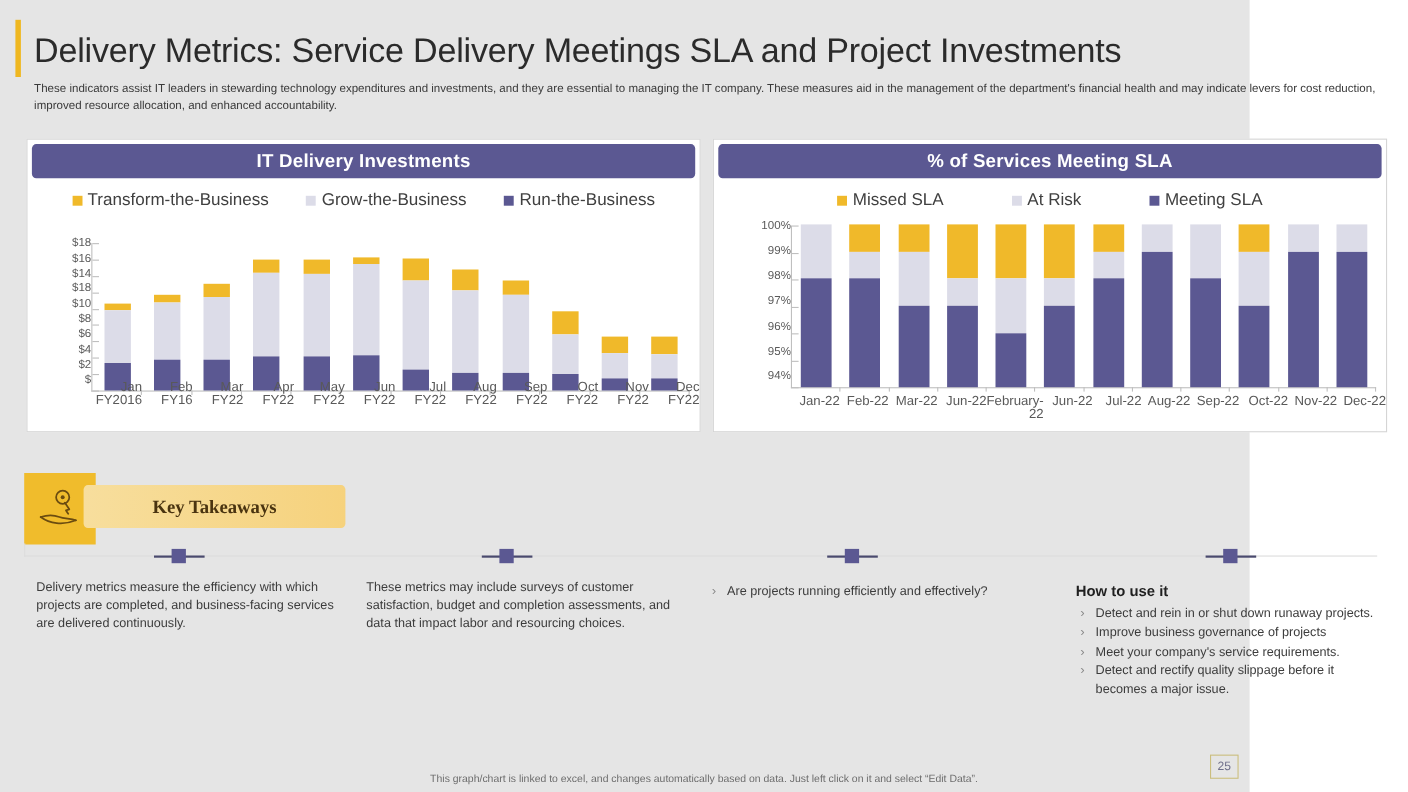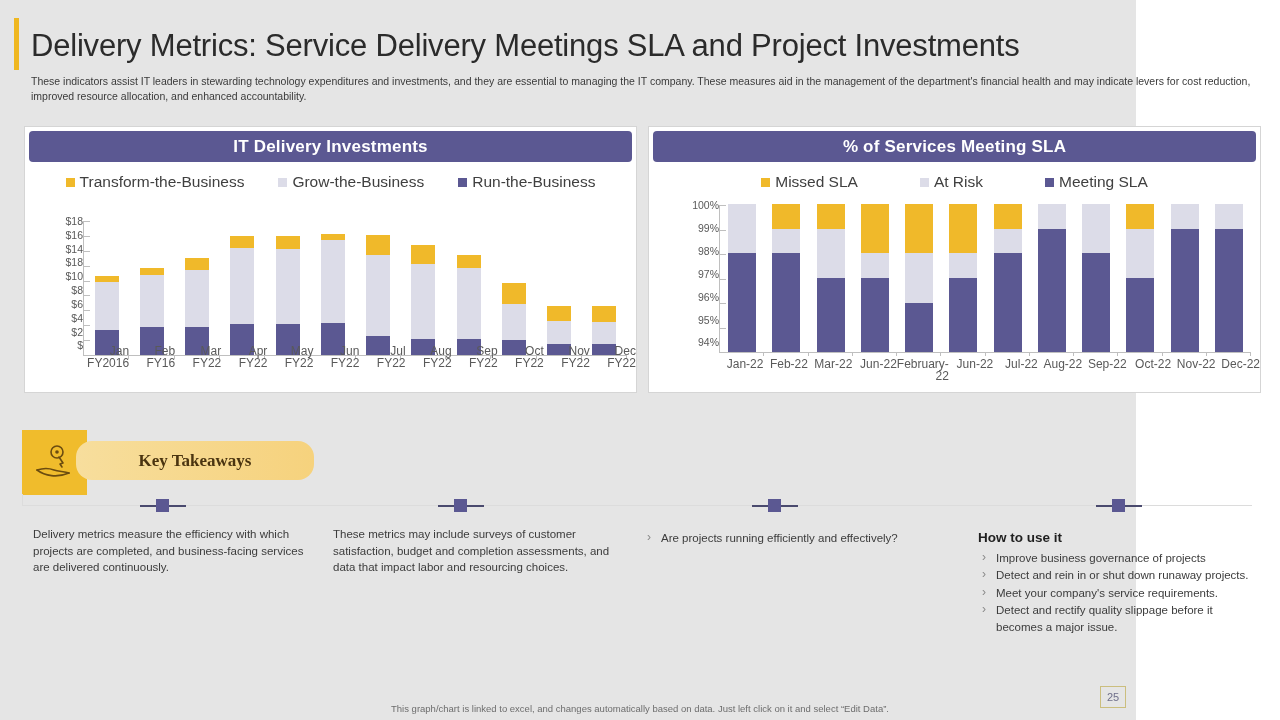--- a/index.html
+++ b/index.html
@@ -88,21 +88,21 @@
 
   
   .kt-icon {
     position: absolute; left: 22px; top: 430px; width: 65px; height: 65px;
     background: #F0BC2C;
     display: flex; align-items: center; justify-content: center;
   }
   .kt-pill {
     position: absolute; left: 76px; top: 441px; width: 238px; height: 39px;
     background: linear-gradient(to right,#F7DE9D,#F6D27D);
-    border-radius: 16px;
+    border-radius: 4px;
     display: flex; align-items: center; justify-content: center;
     font-family: "Liberation Serif", serif;
     font-size: 17px; font-weight: bold; color: #4a3410;
   }
 
   .kt-rule {
     position: absolute; left: 22px; top: 505px; width: 1230px; height: 1px;
     background: #dcdcdc;
   }
   .kt-rule-left {
@@ -463,22 +463,22 @@
 
   <div class="col" style="left:643px; width:300px; top:530px;">
     <ul class="bullets" id="bullets-3">
         <li>Are projects running efficiently and effectively?</li>
       </ul>
   </div>
 
   <div class="col" style="left:978px; width:275px; top:530px;">
     <div class="col-head">How to use it</div>
     <ul class="bullets" id="bullets-4">
+        <li>Detect and rein in or shut down runaway projects.</li>
         <li>Improve business governance of projects</li>
-        <li>Detect and rein in or shut down runaway projects.</li>
         <li>Meet your company's service requirements.</li>
         <li>Detect and rectify quality slippage before it becomes a major issue.</li>
       </ul>
   </div>
 
   <div class="foot">This graph/chart is linked to excel, and changes automatically based on data. Just left click on it and select “Edit Data”.</div>
   <div class="pagebox">25</div>
 </div>
 
 </body></html>

